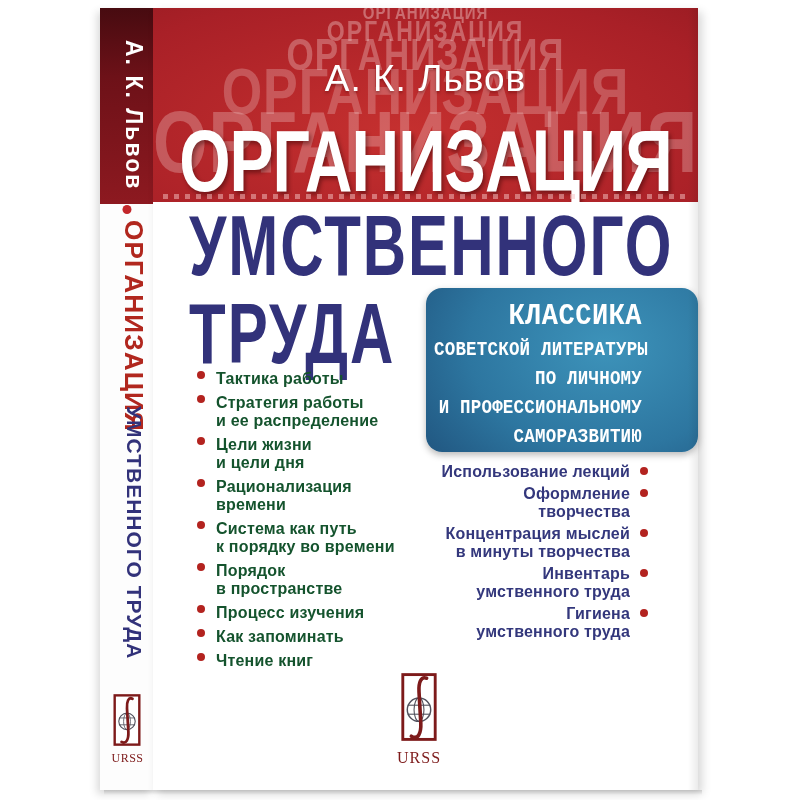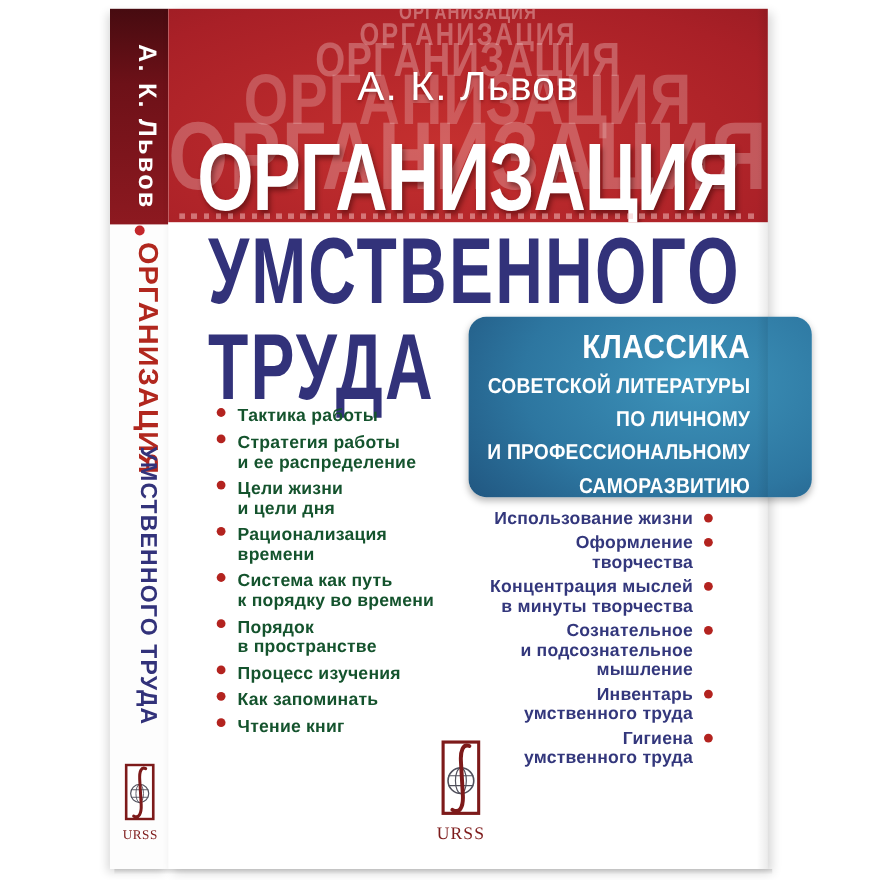--- a/index.html
+++ b/index.html
@@ -48,23 +48,23 @@
           transform-origin:top center;text-shadow:2px 3px 4px rgba(40,0,0,0.45);}
   .dashes{position:absolute;bottom:3px;left:10px;right:10px;height:5px;
           background:repeating-linear-gradient(90deg,rgba(245,195,195,0.5) 0 5px,transparent 5px 11px);}
 
   .title2{position:absolute;left:36px;top:189px;color:#32327a;font-size:60px;font-weight:800;
           letter-spacing:2px;transform:scaleY(1.42);transform-origin:top left;white-space:nowrap;}
   .title3{position:absolute;left:36px;top:277px;color:#32327a;font-size:60px;font-weight:800;
           letter-spacing:2px;transform:scaleY(1.42);transform-origin:top left;white-space:nowrap;}
 
   
-  .badge{position:absolute;left:273px;top:280px;width:312px;height:164px;border-radius:16px;
+  .badge{position:absolute;left:273px;top:280px;width:272px;height:164px;border-radius:16px;
          background:radial-gradient(120% 150% at 66% 36%,#3d93ba 0%,#2d76a0 42%,#1d4d77 78%,#133a60 100%);
-         box-shadow:0 3px 7px rgba(0,0,0,0.28);}
+         box-shadow:0 3px 7px rgba(0,0,0,0.28);font-family:Liberation Mono, monospace;}
   .badge-text{position:absolute;top:11px;right:56px;left:8px;text-align:right;color:#ffffff;
          transform:scaleY(1.12);transform-origin:top right;}
   .badge-line-main{font-size:27px;font-weight:800;letter-spacing:0.5px;margin-bottom:5px;}
   .badge-line{font-size:17.5px;font-weight:800;letter-spacing:0.2px;margin-bottom:6px;white-space:nowrap;}
 
   
   ul.tlist{margin:0;padding:0;list-style:none;position:absolute;}
   .list-left{left:44px;top:362px;width:225px;}
   .list-left li{position:relative;padding-left:19px;margin-bottom:6px;
                 font-size:16px;line-height:18px;font-weight:bold;color:#14532d;letter-spacing:0.2px;}
@@ -176,37 +176,31 @@
           <span class="item-text">Как запоминать</span>
         </li>
           <li>
           <span class="dot"></span>
           <span class="item-text">Чтение книг</span>
         </li>
         </ul>
 
       <ul class="tlist list-right">
           <li>
-          <span class="item-text">Использование жизни</span>
+          <span class="item-text">Использование лекций</span>
           <span class="dot"></span>
         </li>
           <li>
           <span class="item-text">Оформление
 творчества</span>
           <span class="dot"></span>
         </li>
           <li>
           <span class="item-text">Концентрация мыслей
 в минуты творчества</span>
-          <span class="dot"></span>
-        </li>
-          <li>
-          <span class="item-text">Сознательное
-и подсознательное
-мышление</span>
           <span class="dot"></span>
         </li>
           <li>
           <span class="item-text">Инвентарь
 умственного труда</span>
           <span class="dot"></span>
         </li>
           <li>
           <span class="item-text">Гигиена
 умственного труда</span>

